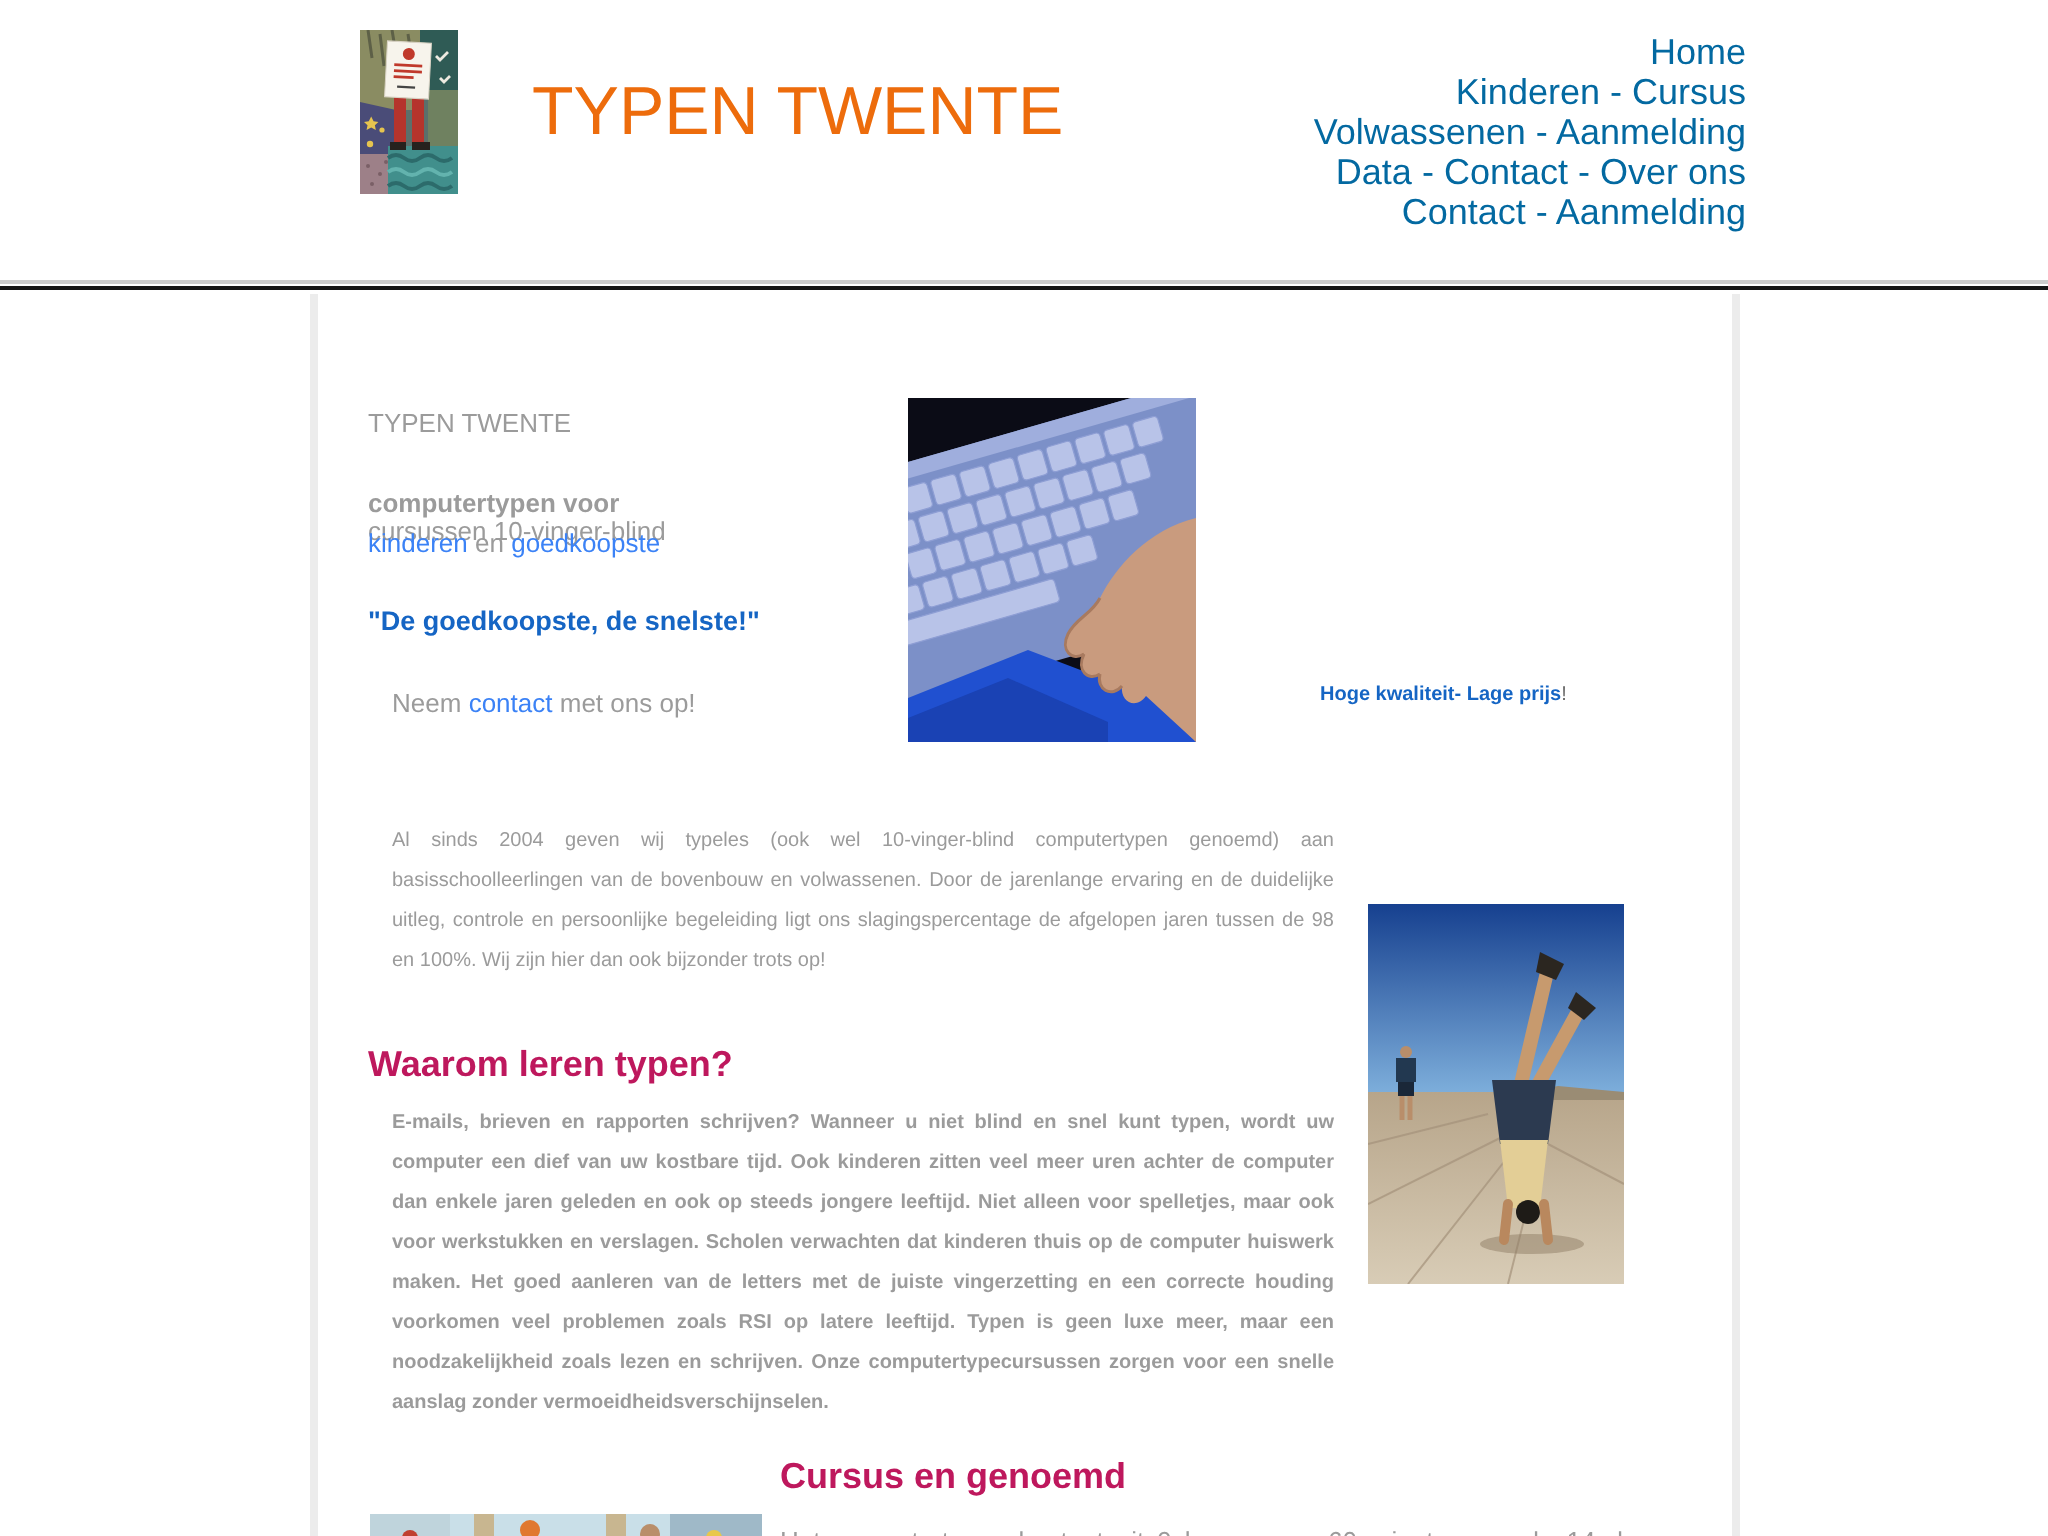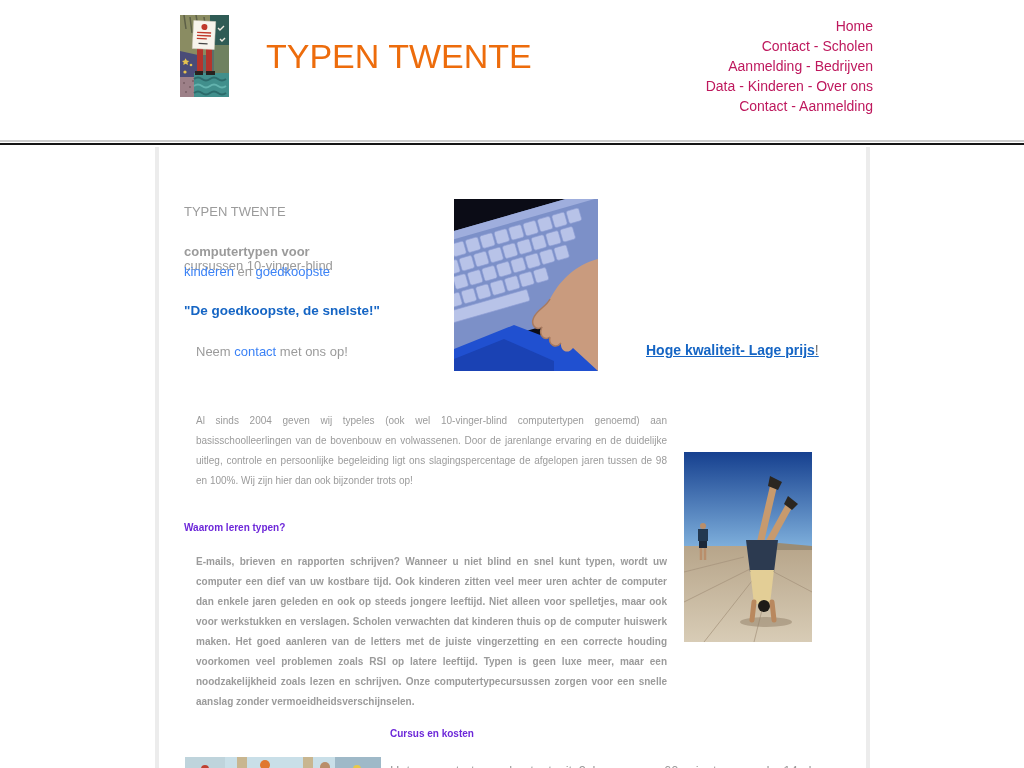--- a/index.html
+++ b/index.html
@@ -8,22 +8,22 @@
     background:#ffffff; font-family:"Liberation Sans", sans-serif;
   }
   
   .logo { position:absolute; left:180px; top:15px; width:49px; height:82px; }
   .site-title {
     position:absolute; left:266px; top:36px; margin:0;
     font-size:34px; line-height:40px; font-weight:400; color:#ED6C0C;
   }
   .main-nav { position:absolute; top:16px; right:151px; text-align:right; }
   .main-nav a {
-    display:block; font-size:14px; line-height:20px;
-    color:#be185d; text-decoration:none; cursor:pointer;
+    display:block; font-size:18px; line-height:20px;
+    color:#0369a1; text-decoration:none; cursor:pointer;
   }
   
   .divider-gray  { position:absolute; left:0; top:140px; width:1024px; height:2px; background:#CCCCCC; }
   .divider-black { position:absolute; left:0; top:143px; width:1024px; height:2px; background:#151515; }
   
   .border-left  { position:absolute; left:155px; top:147px; width:4px;  height:621px; background:#ECECEC; }
   .border-right { position:absolute; left:866px; top:147px; width:4px;  height:621px; background:#ECECEC; }
   
   .intro-line { position:absolute; left:184px; font-size:13px; line-height:16px; color:#9B9B9B; }
   .il1 { top:204px; } .il2 { top:228px;margin-top:30px; } .il3 { top:244px;font-weight:bold; } .il4 { top:264px; }
@@ -32,30 +32,30 @@
     position:absolute; left:184px; top:303px;
     font-size:13.5px; font-weight:bold; color:#1565C4;
   }
   .contact-line { position:absolute; left:196px; top:344px; font-size:13px; color:#9B9B9B; }
   
   .keyboard-photo  { position:absolute; left:454px; top:199px; width:144px; height:172px; }
   .handstand-photo { position:absolute; left:684px; top:452px; width:128px; height:190px; }
   .bottom-photo    { position:absolute; left:185px; top:757px; width:196px; height:60px; }
   .keyboard-photo svg, .handstand-photo svg, .bottom-photo svg, .logo svg { display:block; width:100%; height:100%; }
   
-  .quality-note { position:absolute; left:646px; top:342px; font-size:14px; font-weight:bold; color:#1565C4;text-decoration:underline; }
+  .quality-note { position:absolute; left:660px; top:342px; font-size:10px; font-weight:bold; color:#1565C4; }
   .quality-note .suffix { color:#6B6B6B; font-weight:normal; }
   
   .para {
     position:absolute; left:196px; width:471px;
     font-size:10px; line-height:20px; color:#9B9B9B; text-align:justify;
   }
   .about-para { top:401px; }
   .why-heading, .course-heading {
-    position:absolute; font-size:10px; font-weight:bold; color:#6d28d9;
+    position:absolute; font-size:18px; font-weight:bold; color:#be185d;
   }
   .why-heading { left:184px; top:522px; }
   .why-para { top:542px;font-weight:bold; }
   .course-heading { left:390px; top:728px; }
   .course-para {
     position:absolute; left:390px; top:748px; width:454px;
     font-size:13px; line-height:20px; color:#9B9B9B;
     text-align:justify; text-align-last:justify;
   }
 </style>
@@ -97,23 +97,23 @@
       <path d="M4,42 l1.5,3 l3,0.5 l-2.2,2 l0.6,3 l-2.9,-1.6 l-2.9,1.6 l0.6,-3 l-2.2,-2 l3,-0.5 z" fill="#E6C44F" transform="scale(0.8) translate(3,12)"></path>
       <circle cx="5" cy="57" r="1.6" fill="#E6C44F"></circle>
       <circle cx="11" cy="50" r="1.3" fill="#E6C44F"></circle>
     </svg>
   </div>
 
   <h1 class="site-title">TYPEN TWENTE</h1>
 
   <nav class="main-nav">
     <a>Home</a>
-    <a>Contact - Scholen</a>
-    <a>Aanmelding - Bedrijven</a>
-    <a>Data - Kinderen - Over ons</a>
+    <a>Kinderen - Cursus</a>
+    <a>Volwassenen - Aanmelding</a>
+    <a>Data - Contact - Over ons</a>
     <a>Contact - Aanmelding</a>
   </nav>
 
   <div class="divider-gray"></div>
   <div class="divider-black"></div>
   <div class="border-left"></div>
   <div class="border-right"></div>
 
   <div class="intro-line il1">TYPEN TWENTE</div>
   <div class="intro-line il2">cursussen 10-vinger-blind</div>
@@ -237,21 +237,21 @@
       <polygon points="86,24 98,30 94,38 84,34" fill="#2B2620"></polygon>
       <polygon points="104,44 114,52 108,58 100,52" fill="#2B2620"></polygon>
       <polygon points="62,88 94,88 90,120 66,120" fill="#2C3A50"></polygon>
       <polygon points="66,118 90,118 86,152 70,152" fill="#E3CE96"></polygon>
       <circle cx="80" cy="154" r="6" fill="#1E1B17"></circle>
       <line x1="70" y1="150" x2="68" y2="168" stroke="#B9885E" stroke-width="5" stroke-linecap="round"></line>
       <line x1="88" y1="150" x2="90" y2="168" stroke="#B9885E" stroke-width="5" stroke-linecap="round"></line>
     </svg>
   </div>
 
-  <div class="course-heading">Cursus en kosten</div>
+  <div class="course-heading">Cursus en genoemd</div>
   <p class="course-para">Het computertypen bestaat uit 9 lessen van 60 minuten om de 14 dagen. Hierbij</p>
 
   <div class="bottom-photo">
     <svg viewBox="0 0 196 60" preserveAspectRatio="none">
       <rect width="196" height="60" fill="#C9DFE8"></rect>
       <rect x="0" y="0" width="40" height="60" fill="#BFD4DC"></rect>
       <rect x="52" y="0" width="10" height="60" fill="#C8B690"></rect>
       <rect x="118" y="0" width="10" height="60" fill="#C8B690"></rect>
       <rect x="150" y="0" width="46" height="60" fill="#9FB9C8"></rect>
       <circle cx="20" cy="12" r="4" fill="#C04030"></circle>

